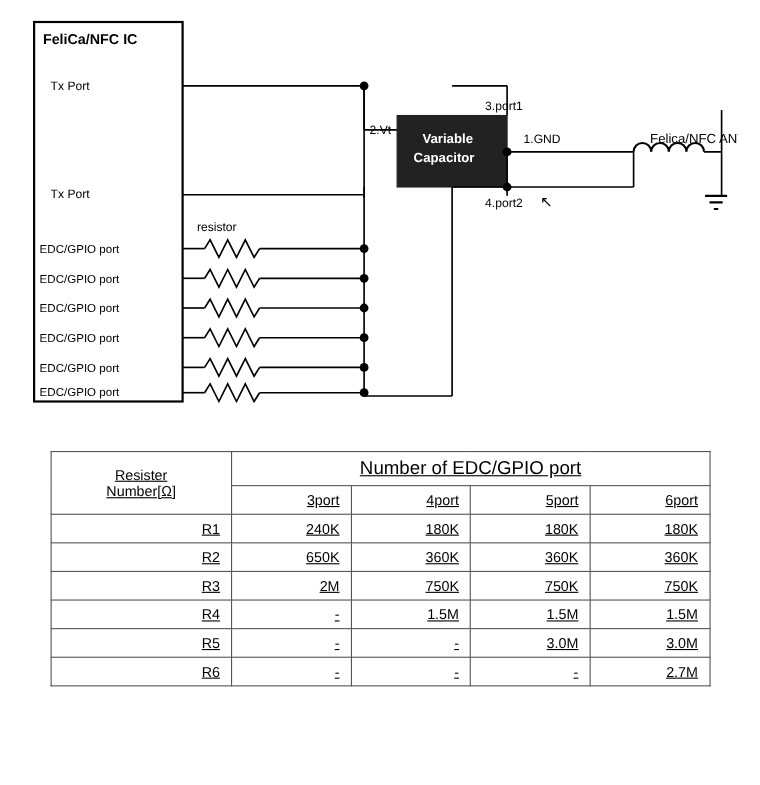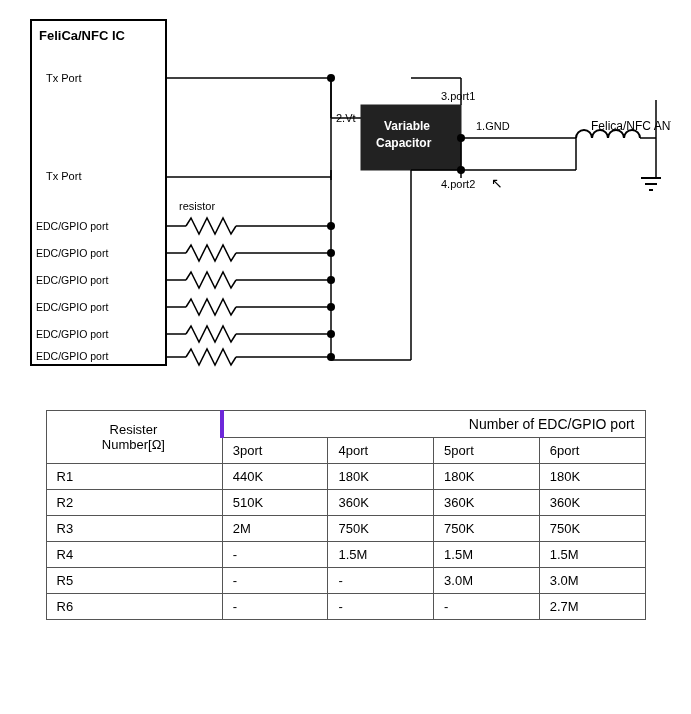--- a/index.html
+++ b/index.html
@@ -26,43 +26,44 @@
       left: 0;
       top: 0;
       width: 650px;
       height: 380px;
     }
 
     
     .table-section {
       margin: 10px auto;
       width: 600px;
+      text-decoration: underline;
     }
 
     table {
       border-collapse: collapse;
       width: 100%;
       font-size: 13px;
     }
 
     table td, table th {
       border: 1px solid #555;
       padding: 5px 10px;
-      text-align: left;
+      text-align: right;
     }
 
     .header-top-left {
       border-right: 1px solid #555;
       text-align: center;
     }
 
     .header-top-right {
-      font-size: 14px;
-      text-align: right;
-      border-left: 4px solid #6d28d9;
+      font-size: 17px;
+      text-align: center;
+      border-left: 1px solid #6d28d9;
     }
   </style>
 </head>
 <body>
 
 <div class="diagram-section">
   <svg class="circuit-svg" viewBox="0 0 650 380" xmlns="http://www.w3.org/2000/svg">
 
     <rect x="10" y="10" width="135" height="345" fill="white" stroke="#000" stroke-width="2"></rect>
 
@@ -186,28 +187,28 @@
       <tr id="sub-header-row">
       <td>3port</td>
           <td>4port</td>
           <td>5port</td>
           <td>6port</td>
         </tr>
     </tbody>
     <tbody id="data-rows">
     <tr>
           <td>R1</td>
-          <td>440K</td>
+          <td>240K</td>
           <td>180K</td>
           <td>180K</td>
           <td>180K</td>
         </tr>
         <tr>
           <td>R2</td>
-          <td>510K</td>
+          <td>650K</td>
           <td>360K</td>
           <td>360K</td>
           <td>360K</td>
         </tr>
         <tr>
           <td>R3</td>
           <td>2M</td>
           <td>750K</td>
           <td>750K</td>
           <td>750K</td>

